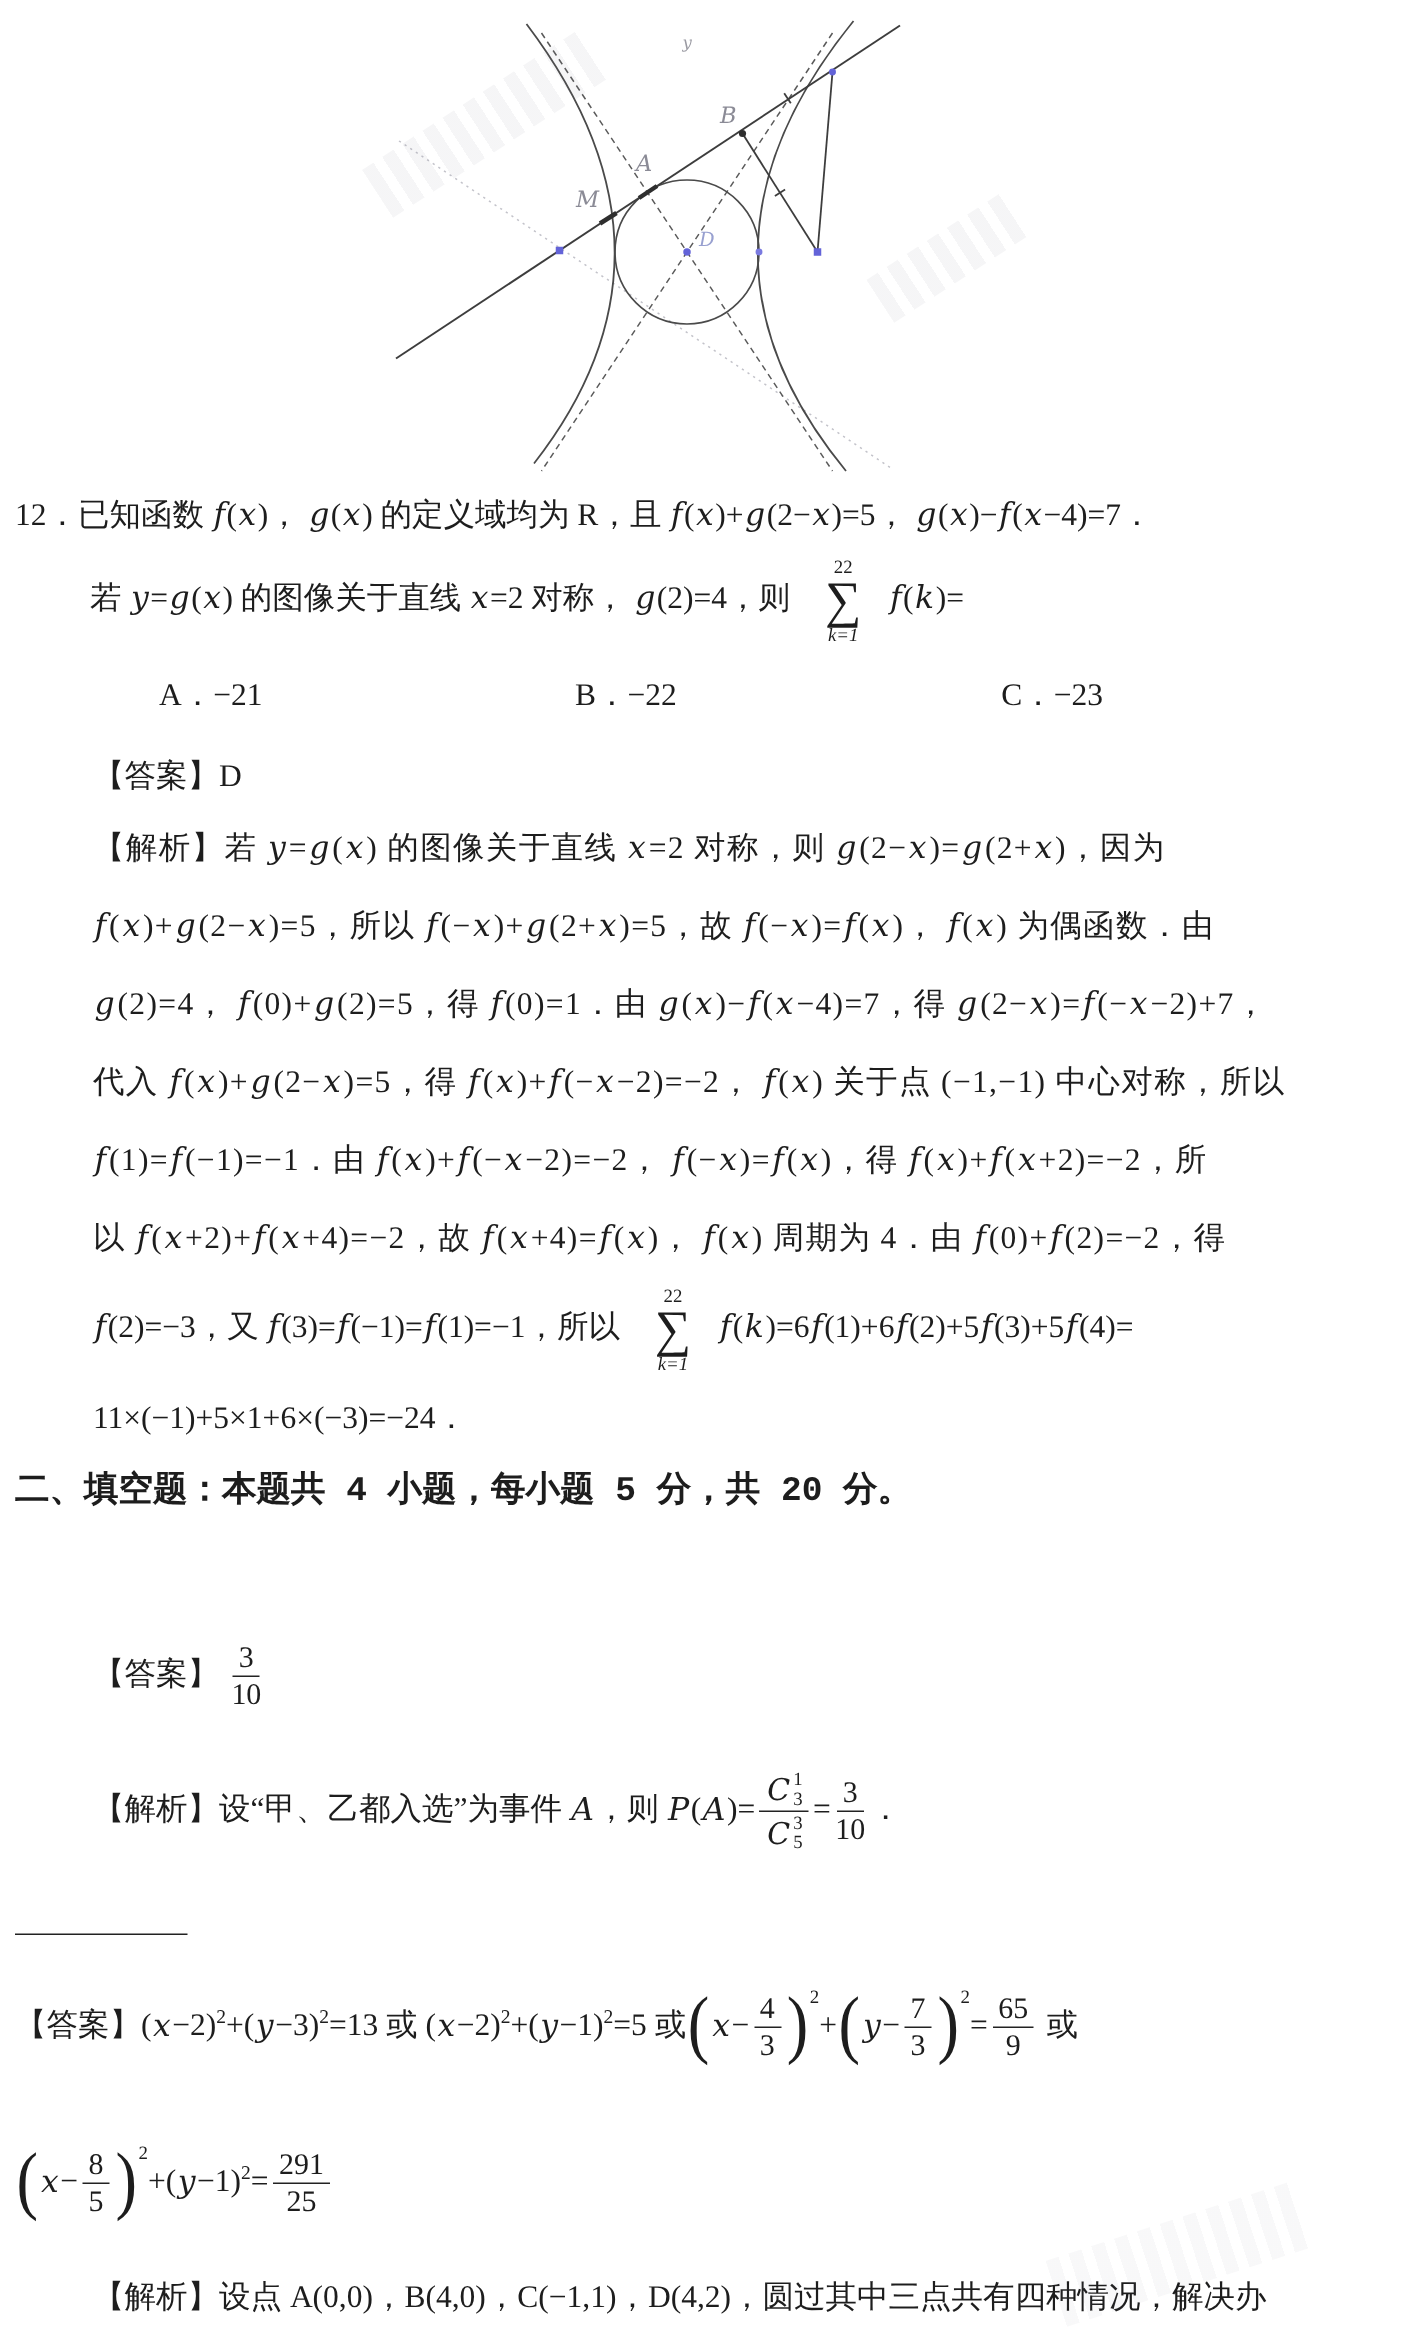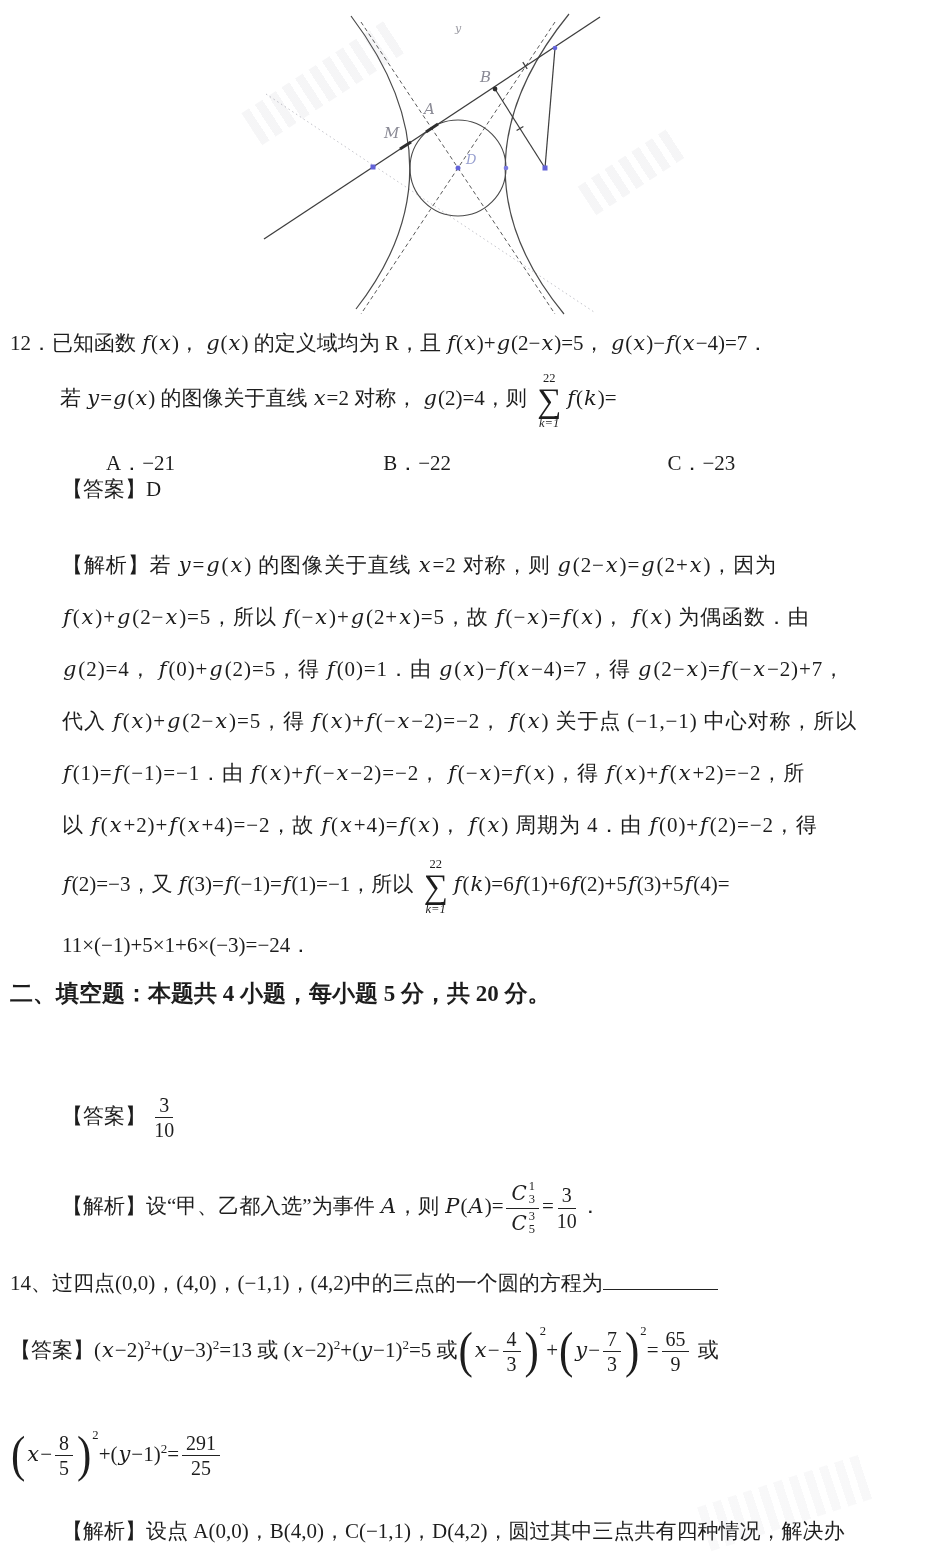--- a/index.html
+++ b/index.html
@@ -8,30 +8,30 @@
   .line{position:absolute;white-space:nowrap;font-size:21px;line-height:1.25;}
   .wide{letter-spacing:0.9px;}
   .mi{font-style:italic;font-family:"DejaVu Serif",serif;padding:0 1px;}
   sup{font-size:0.62em;}
   sup.hi{position:relative;top:-1.05em;font-size:0.6em;}
   .fr{display:inline-flex;flex-direction:column;align-items:center;vertical-align:middle;
       margin:0 3px;line-height:1.12;font-size:0.95em;}
   .fnum{border-bottom:1.4px solid #222;padding:0 4px 1px;}
   .fden{padding-top:1px;}
   .sum{display:inline-flex;flex-direction:column;align-items:center;vertical-align:middle;
-       line-height:1;margin:0 5px;font-size:12.5px;justify-content:space-between;}
+       line-height:1;margin:0 18px;font-size:12.5px;justify-content:space-between;}
   .ssig{font-size:34px;line-height:0.95;font-style:normal;}
   .stop{letter-spacing:0;}
   .sbot{font-style:italic;}
   .sc{display:inline-flex;align-items:center;vertical-align:middle;}
   .scs{display:inline-flex;flex-direction:column;font-size:12.5px;line-height:1.05;margin-left:1px;}
   .bp{display:inline-block;font-size:205%;font-weight:400;transform:scaleY(1.18);
       transform-origin:center;line-height:0.9;margin:0 1px;vertical-align:middle;}
   .blank{display:inline-block;border-bottom:1.6px solid #222;height:1.02em;}
-  .hdr{font-weight:700;font-size:23px;font-family:Liberation Serif, serif;}
+  .hdr{font-weight:700;font-size:23px;font-family:Liberation Mono, monospace;}
   .opt{display:inline-block;margin-left:44px;}
   #figure{position:absolute;left:258px;top:4px;width:424px;height:312px;}
   .wm{position:absolute;opacity:0.07;background:repeating-linear-gradient(90deg,#778 0 9px,transparent 9px 16px);
       pointer-events:none;}
   svg text{font-family:"DejaVu Serif",serif;font-style:italic;}
 </style>
 </head>
 <body>
 
 <div id="page">
@@ -84,21 +84,21 @@
         <span class="sbot">k=1</span>
       </span><span class="mi">f</span><span>(</span><span class="mi">k</span><span>)=</span></div>
 
   <div class="line" style="left:62px;top:450px;">
     <span class="opt" style="width:228px;">A．−21</span>
     <span class="opt" style="width:235px;">B．−22</span>
     <span class="opt" style="width:235px;">C．−23</span>
     <span class="opt">D．　−24</span>
   </div>
 
-  <div class="line" style="left:62px;top:476px;">【答案】D</div>
+  <div class="line" style="left:62px;top:504px;">【答案】D</div>
 
   <div class="line wide" style="left:62px;top:552px;"><span>【解析】若 </span><span class="mi">y</span><span>=</span><span class="mi">g</span><span>(</span><span class="mi">x</span><span>) 的图像关于直线 </span><span class="mi">x</span><span>=2 对称，则 </span><span class="mi">g</span><span>(2−</span><span class="mi">x</span><span>)=</span><span class="mi">g</span><span>(2+</span><span class="mi">x</span><span>)，因为</span></div>
   <div class="line wide" style="left:62px;top:604px;"><span class="mi">f</span><span>(</span><span class="mi">x</span><span>)+</span><span class="mi">g</span><span>(2−</span><span class="mi">x</span><span>)=5，所以 </span><span class="mi">f</span><span>(−</span><span class="mi">x</span><span>)+</span><span class="mi">g</span><span>(2+</span><span class="mi">x</span><span>)=5，故 </span><span class="mi">f</span><span>(−</span><span class="mi">x</span><span>)=</span><span class="mi">f</span><span>(</span><span class="mi">x</span><span>)， </span><span class="mi">f</span><span>(</span><span class="mi">x</span><span>) 为偶函数．由</span></div>
   <div class="line wide" style="left:62px;top:656px;"><span class="mi">g</span><span>(2)=4， </span><span class="mi">f</span><span>(0)+</span><span class="mi">g</span><span>(2)=5，得 </span><span class="mi">f</span><span>(0)=1．由 </span><span class="mi">g</span><span>(</span><span class="mi">x</span><span>)−</span><span class="mi">f</span><span>(</span><span class="mi">x</span><span>−4)=7，得 </span><span class="mi">g</span><span>(2−</span><span class="mi">x</span><span>)=</span><span class="mi">f</span><span>(−</span><span class="mi">x</span><span>−2)+7，</span></div>
   <div class="line wide" style="left:62px;top:708px;"><span>代入 </span><span class="mi">f</span><span>(</span><span class="mi">x</span><span>)+</span><span class="mi">g</span><span>(2−</span><span class="mi">x</span><span>)=5，得 </span><span class="mi">f</span><span>(</span><span class="mi">x</span><span>)+</span><span class="mi">f</span><span>(−</span><span class="mi">x</span><span>−2)=−2， </span><span class="mi">f</span><span>(</span><span class="mi">x</span><span>) 关于点 (−1,−1) 中心对称，所以</span></div>
   <div class="line wide" style="left:62px;top:760px;"><span class="mi">f</span><span>(1)=</span><span class="mi">f</span><span>(−1)=−1．由 </span><span class="mi">f</span><span>(</span><span class="mi">x</span><span>)+</span><span class="mi">f</span><span>(−</span><span class="mi">x</span><span>−2)=−2， </span><span class="mi">f</span><span>(−</span><span class="mi">x</span><span>)=</span><span class="mi">f</span><span>(</span><span class="mi">x</span><span>)，得 </span><span class="mi">f</span><span>(</span><span class="mi">x</span><span>)+</span><span class="mi">f</span><span>(</span><span class="mi">x</span><span>+2)=−2，所</span></div>
   <div class="line wide" style="left:62px;top:812px;"><span>以 </span><span class="mi">f</span><span>(</span><span class="mi">x</span><span>+2)+</span><span class="mi">f</span><span>(</span><span class="mi">x</span><span>+4)=−2，故 </span><span class="mi">f</span><span>(</span><span class="mi">x</span><span>+4)=</span><span class="mi">f</span><span>(</span><span class="mi">x</span><span>)， </span><span class="mi">f</span><span>(</span><span class="mi">x</span><span>) 周期为 4．由 </span><span class="mi">f</span><span>(0)+</span><span class="mi">f</span><span>(2)=−2，得</span></div>
   <div class="line" style="left:62px;top:858px;"><span class="mi">f</span><span>(2)=−3，又 </span><span class="mi">f</span><span>(3)=</span><span class="mi">f</span><span>(−1)=</span><span class="mi">f</span><span>(1)=−1，所以 </span><span class="sum">
         <span class="stop">22</span>
         <span class="ssig">∑</span>
@@ -125,21 +125,21 @@
             <span class="scs">
               <span>3</span>
               <span>5</span>
             </span>
           </span></span>
       </span><span>=</span><span class="fr">
         <span class="fnum"><span>3</span></span>
         <span class="fden"><span>10</span></span>
       </span><span>．</span></div>
 
-  <div class="line" style="left:10px;top:1268px;"><span>14、过四点(0,0)，(4,0)，(−1,1)，(4,2)中的三点的一个圆的方程为</span><span class="blank" style="width: 115px;"></span></div>
+  <div class="line" style="left:10px;top:1268px;"><span class="blank" style="width: 115px;"></span></div>
   <div class="line" style="left:10px;top:1328px;"><span>【答案】</span><span>(</span><span class="mi">x</span><span>−2)</span><sup>2</sup><span>+(</span><span class="mi">y</span><span>−3)</span><sup>2</sup><span>=13 或 (</span><span class="mi">x</span><span>−2)</span><sup>2</sup><span>+(</span><span class="mi">y</span><span>−1)</span><sup>2</sup><span>=5 或</span><span class="bp">(</span><span class="mi">x</span><span>−</span><span class="fr">
         <span class="fnum"><span>4</span></span>
         <span class="fden"><span>3</span></span>
       </span><span class="bp">)</span><sup class="hi">2</sup><span>+</span><span class="bp">(</span><span class="mi">y</span><span>−</span><span class="fr">
         <span class="fnum"><span>7</span></span>
         <span class="fden"><span>3</span></span>
       </span><span class="bp">)</span><sup class="hi">2</sup><span>=</span><span class="fr">
         <span class="fnum"><span>65</span></span>
         <span class="fden"><span>9</span></span>
       </span><span> 或</span></div>

